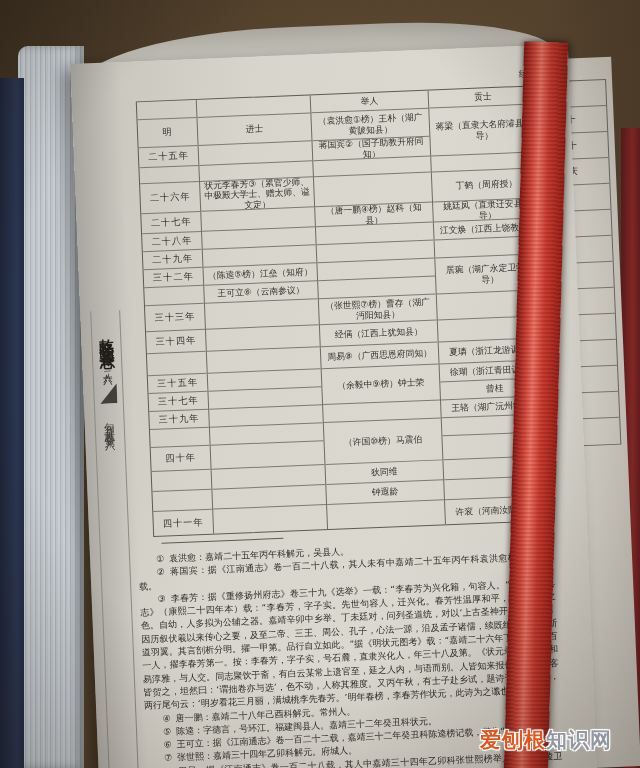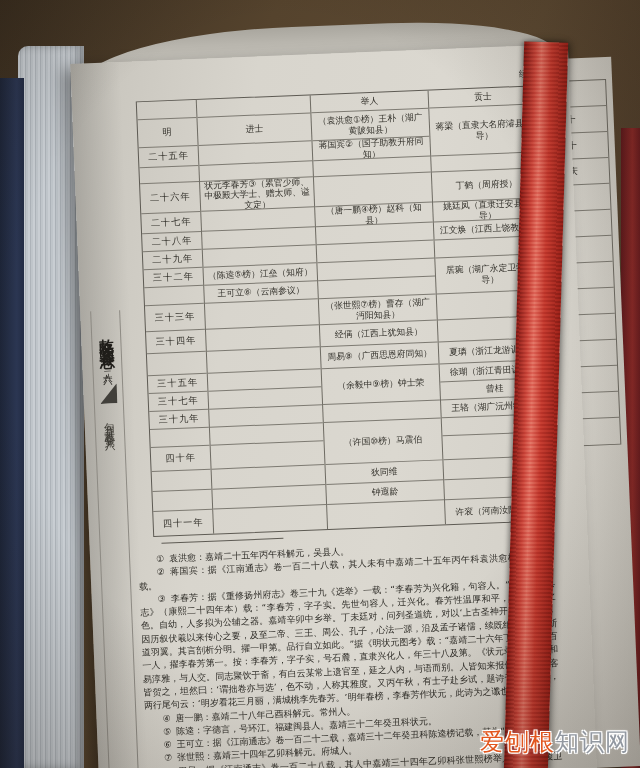--- a/index.html
+++ b/index.html
@@ -69,22 +69,22 @@
     background:repeating-linear-gradient(0deg,rgba(255,255,255,.14) 0 2px,rgba(0,0,0,.08) 2px 4px);
     mix-blend-mode:overlay;}
   
   .mini-table{position:absolute;left:14px;top:22px;width:58px;
     border:1px solid #6e6b63;box-sizing:border-box;}
   .mini-cell{box-sizing:border-box;height:26px;border-bottom:1px solid #7d7a72;
     font-size:9px;color:#35332d;display:flex;align-items:center;padding-left:6px;
     letter-spacing:1px;overflow:hidden;white-space:nowrap;}
   .mini-cell:last-child{border-bottom:none;}
   
-  .watermark{position:absolute;left:480px;top:726px;z-index:9;font-weight:normal;
-    font-size:24px;letter-spacing:1px;white-space:nowrap;}
+  .watermark{position:absolute;left:480px;top:726px;z-index:9;font-weight:bold;
+    font-size:21px;letter-spacing:1px;white-space:nowrap;}
   .wm-left{color:#e2561e;
     text-shadow:-1px -1px 0 #fff,1px -1px 0 #fff,-1px 1px 0 #fff,1px 1px 0 #fff,0 0 3px #fff;}
   .wm-right{color:#9298a1;
     text-shadow:-1px -1px 0 #fff,1px -1px 0 #fff,-1px 1px 0 #fff,1px 1px 0 #fff,0 0 3px #fff;}
   
   .vignette{position:absolute;inset:0;z-index:8;pointer-events:none;
     background:radial-gradient(ellipse at 45% 45%,rgba(0,0,0,0) 55%,rgba(20,12,4,.28) 100%);}
 </style>
 </head>
 <body>

